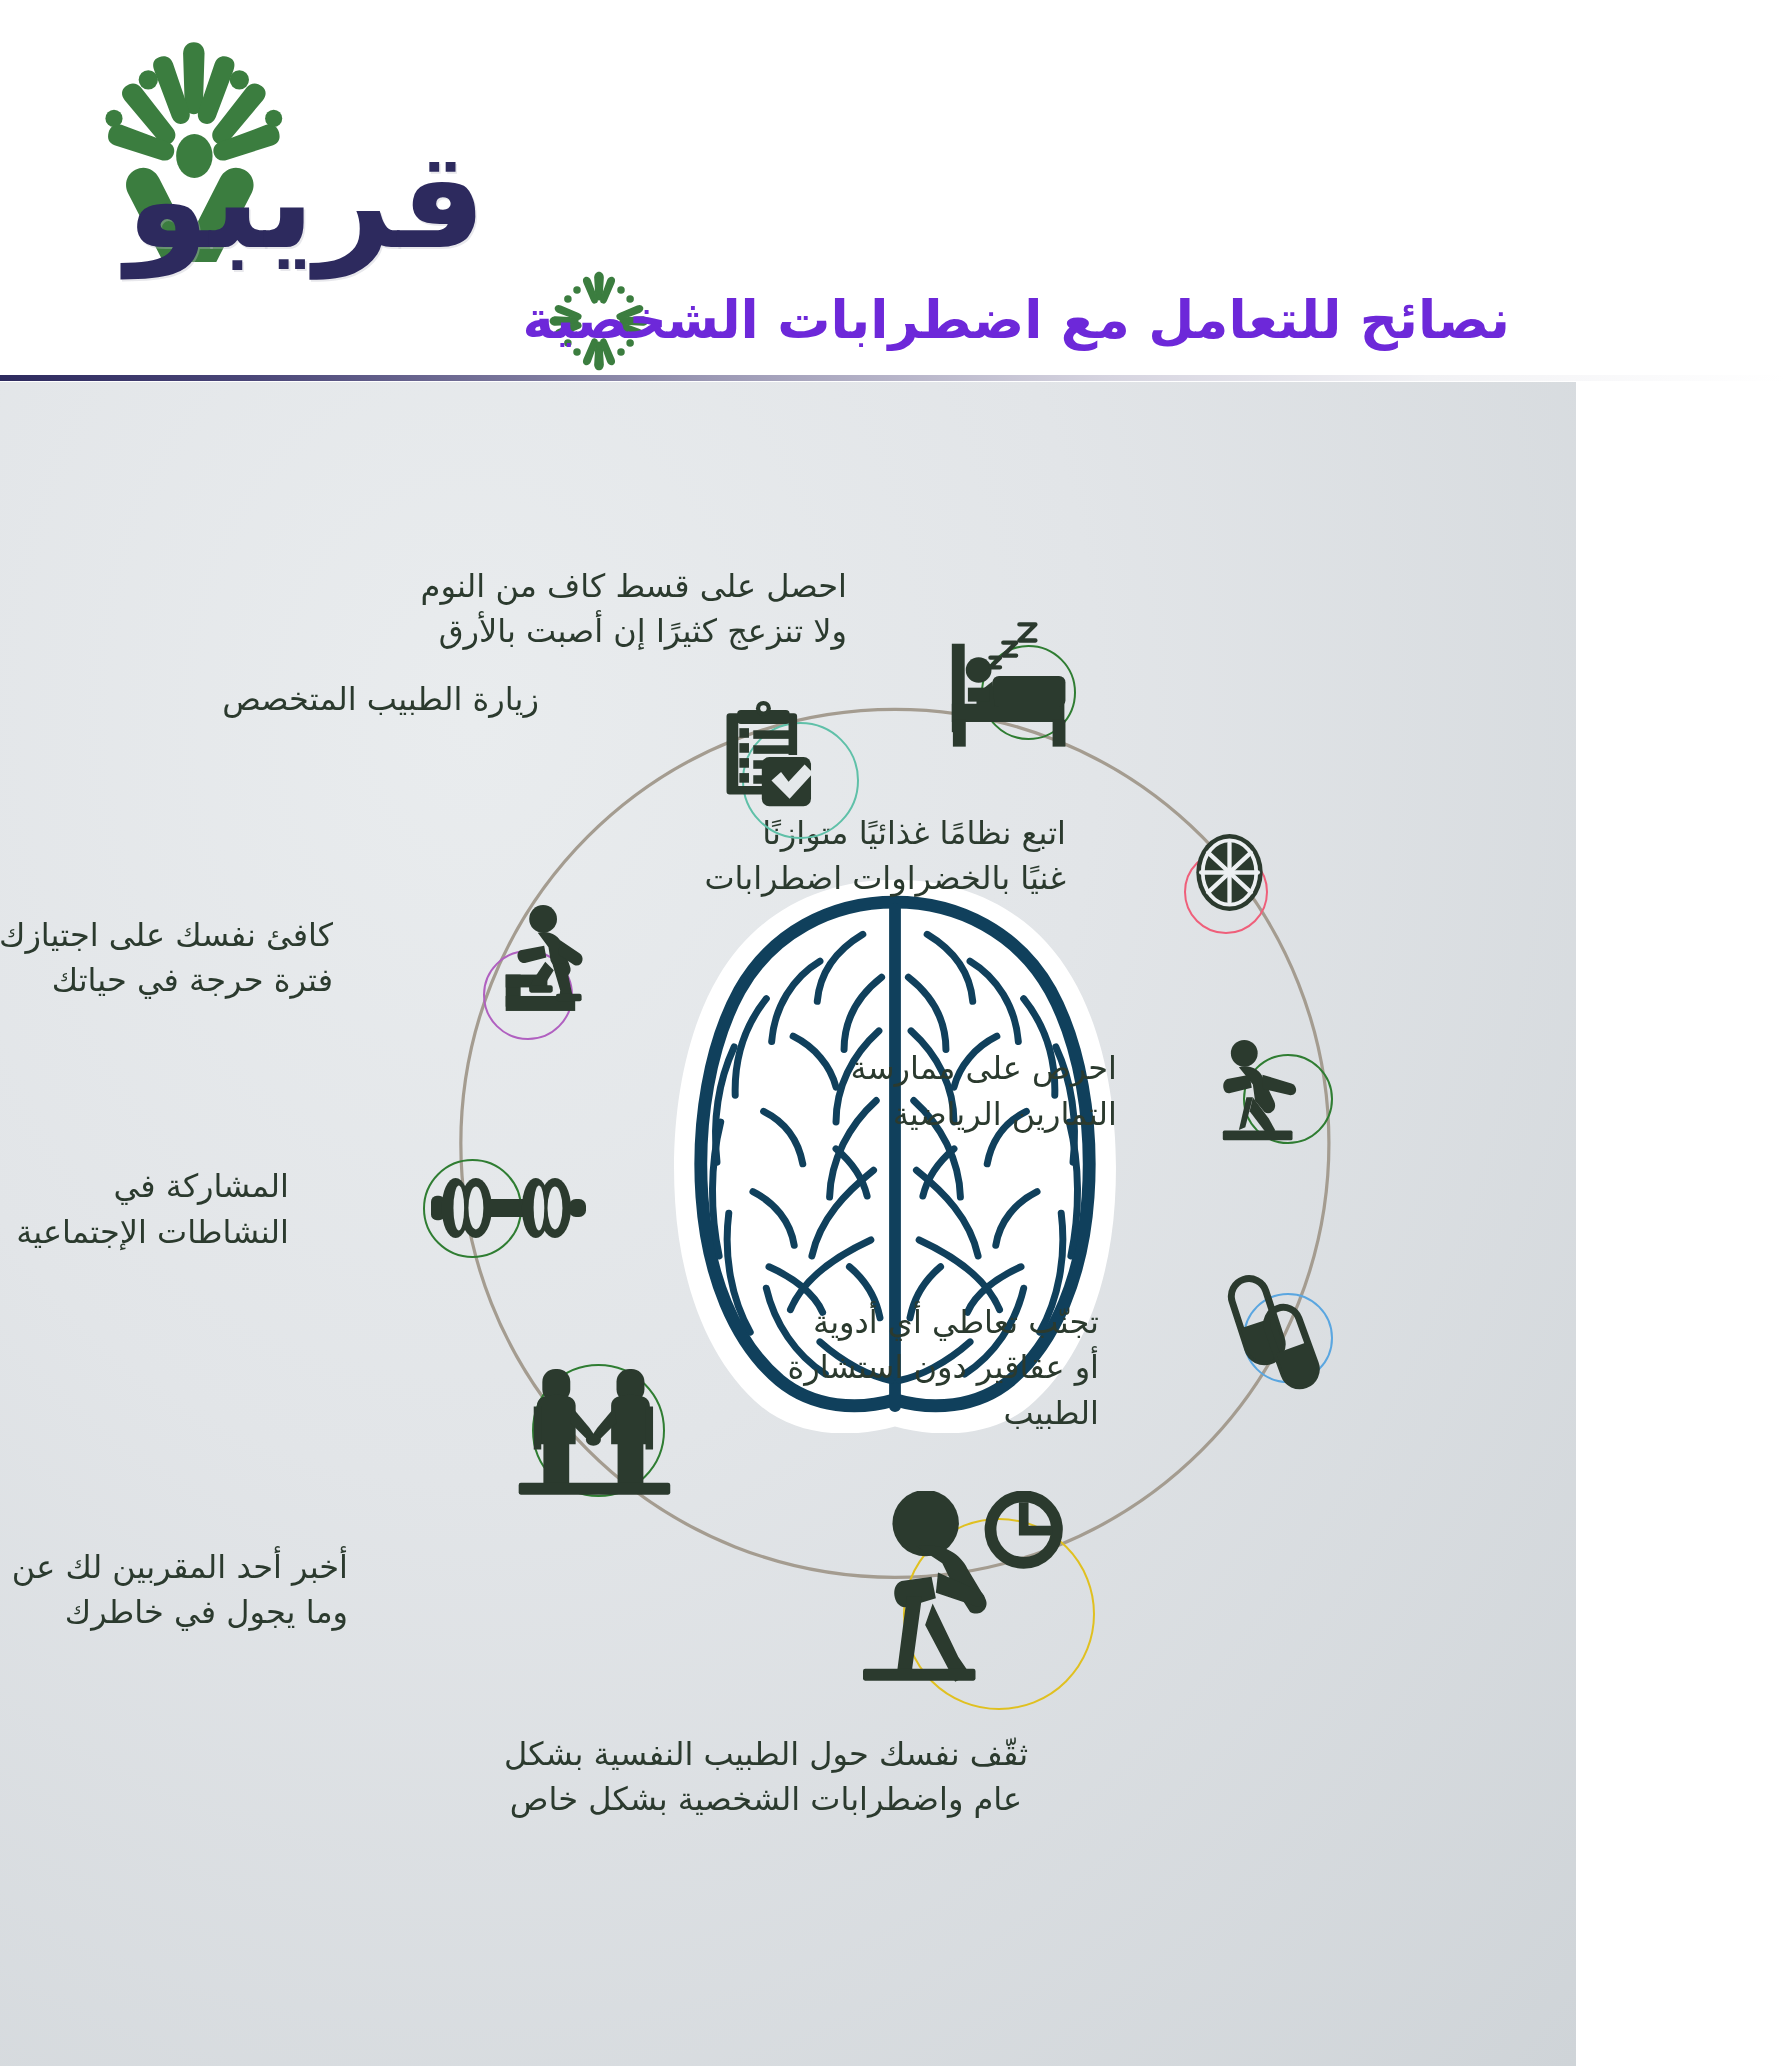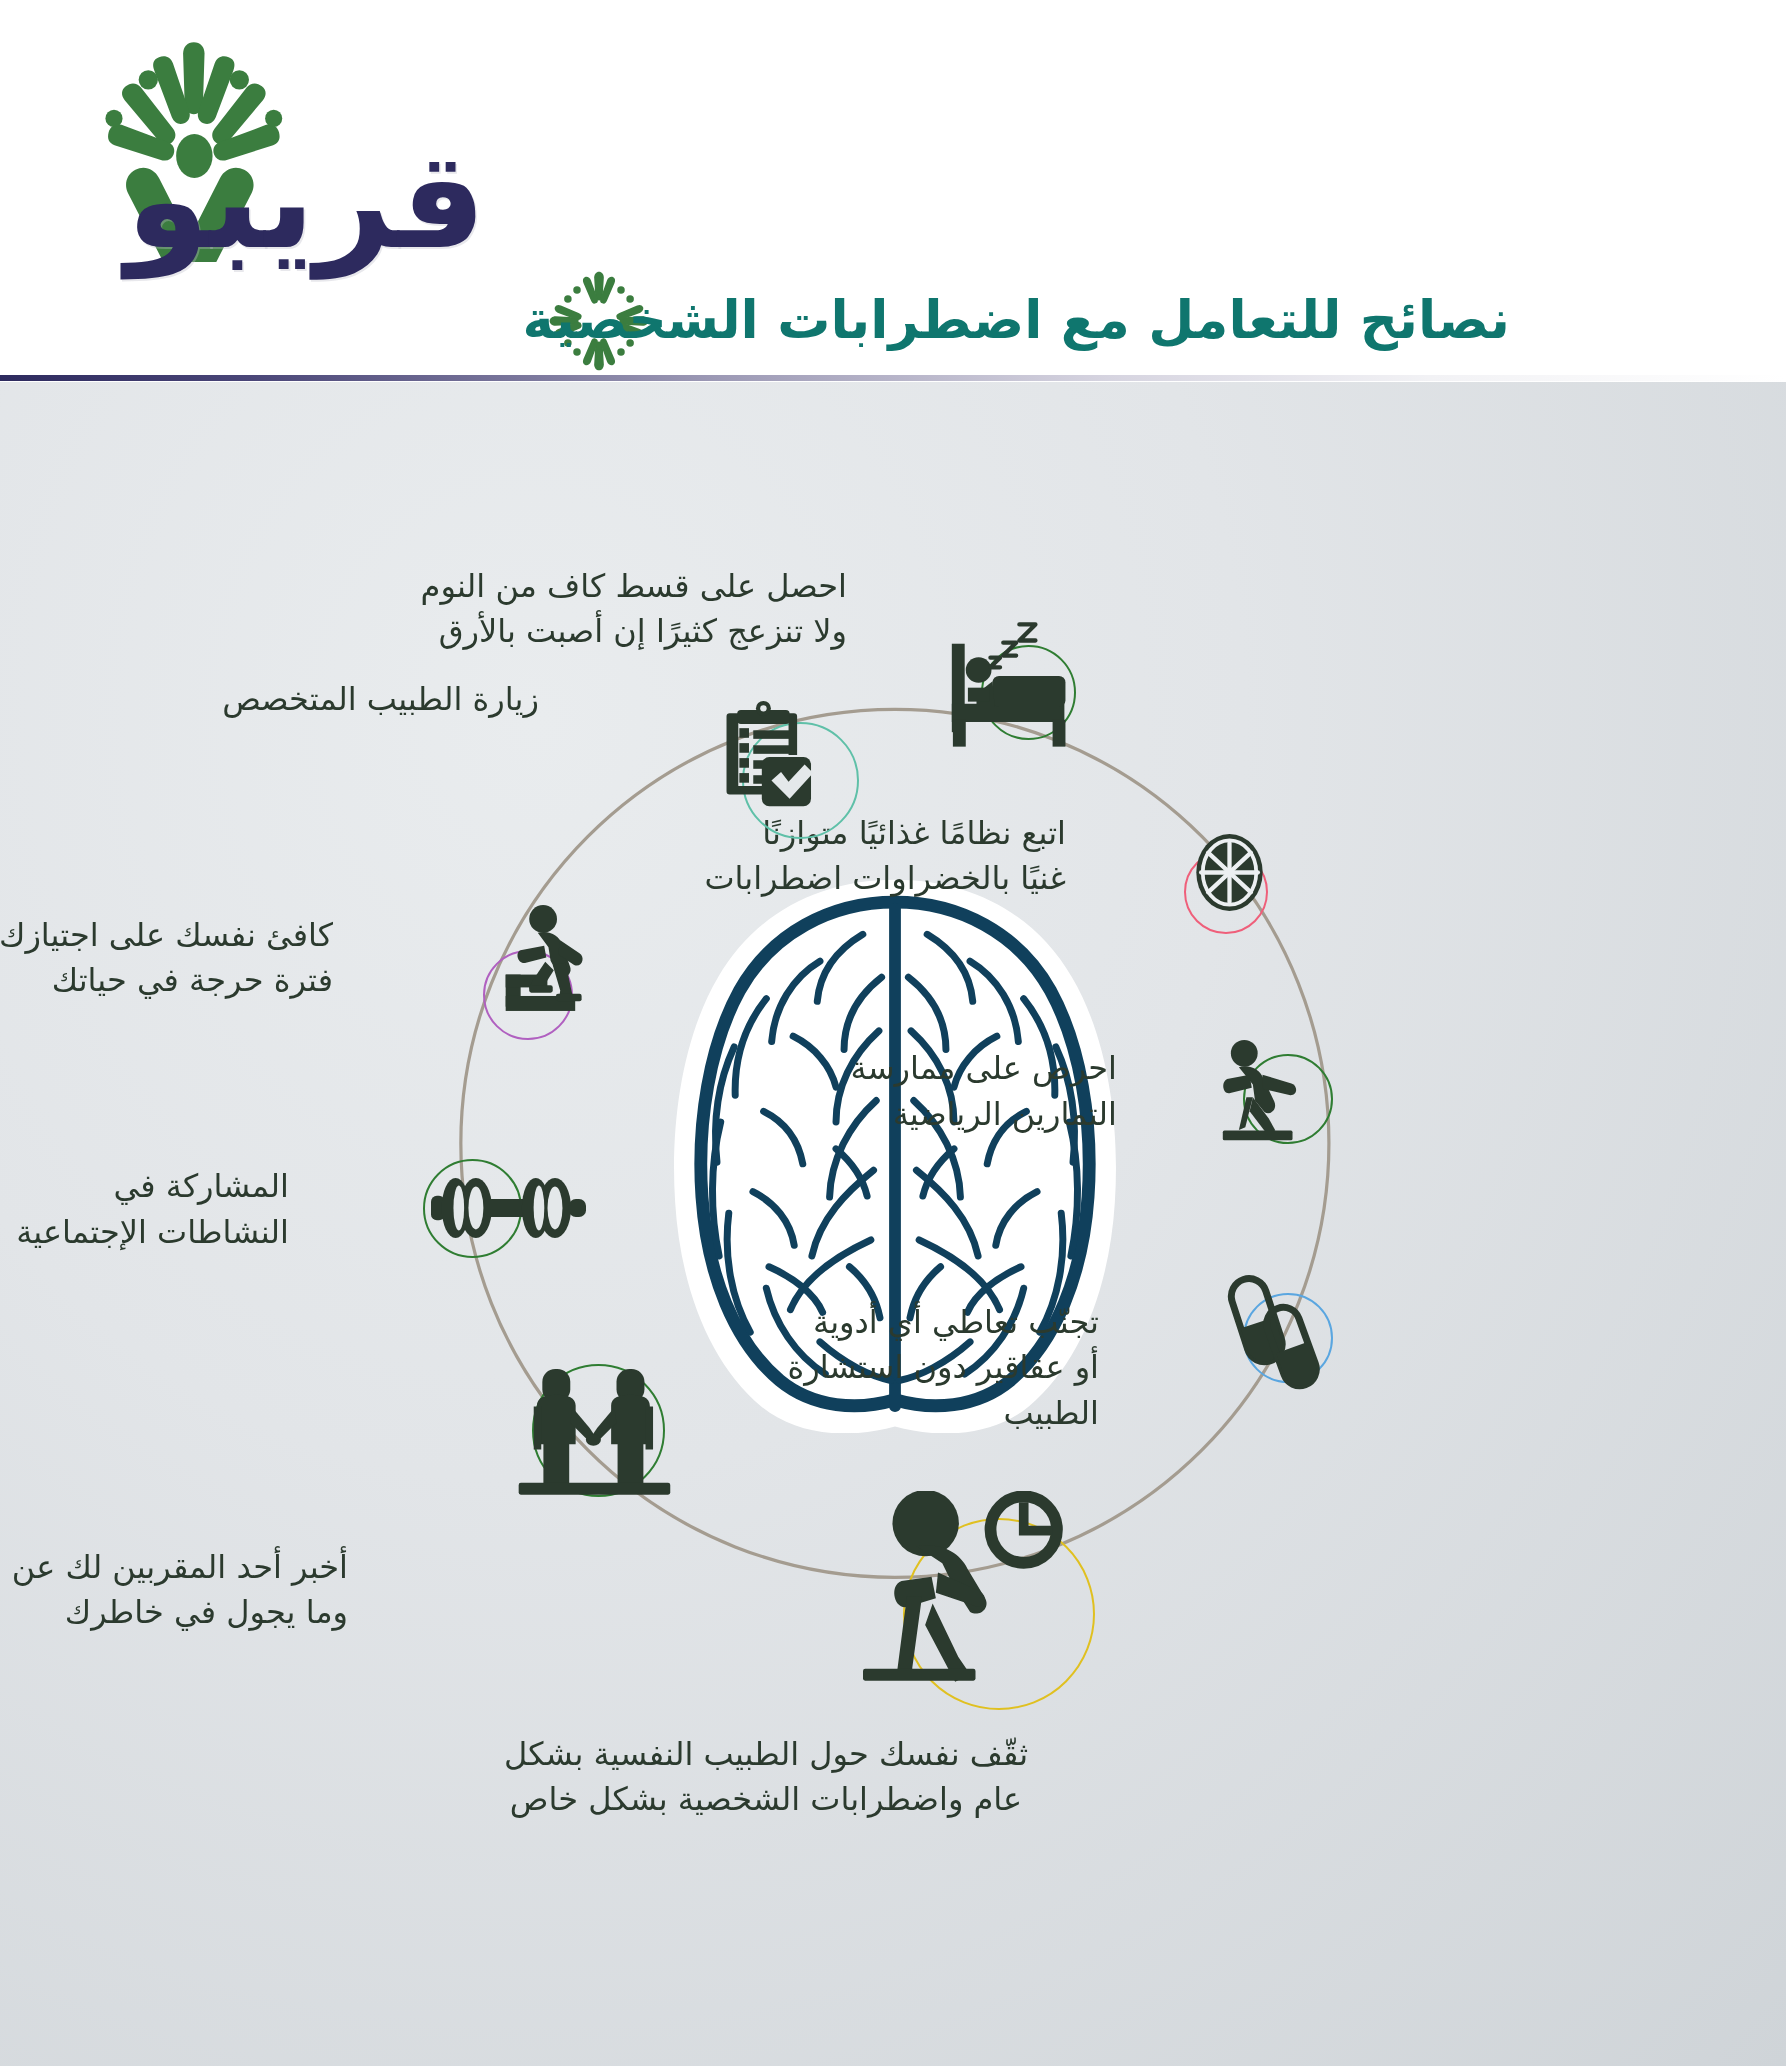--- a/index.html
+++ b/index.html
@@ -37,27 +37,27 @@
     position:absolute;right:-10.7px;top:230px;
     font-size:33px;color:#1a1a1a;white-space:nowrap;
     font-weight:500;
   }
   .logo-badge{
     position:absolute;right:-172px;top:198px;width:118px;height:118px;
   }
 
   #header-title{
     position:absolute;right:102px;top:289px;
-    font-size:53px;font-weight:bold;color:#0f766e;
+    font-size:53px;font-weight:bold;color:#6d28d9;
     letter-spacing:-0.5px;white-space:nowrap;
   }
 
   
   #canvas{
-    position:absolute;left:0;top:382px;width:1786px;height:1685px;
+    position:absolute;left:0;top:382px;width:1576px;height:1685px;
     background:
       radial-gradient(ellipse at 30% 20%, #e9ecee 0%, #e2e5e8 40%, #cfd4d8 100%);
   }
 
   
   #ring-svg{position:absolute;left:0;top:0;width:1786px;height:1685px;}
 
   
   #brain-wrap{
     position:absolute;left:659px;top:488px;width:472px;height:563px;

